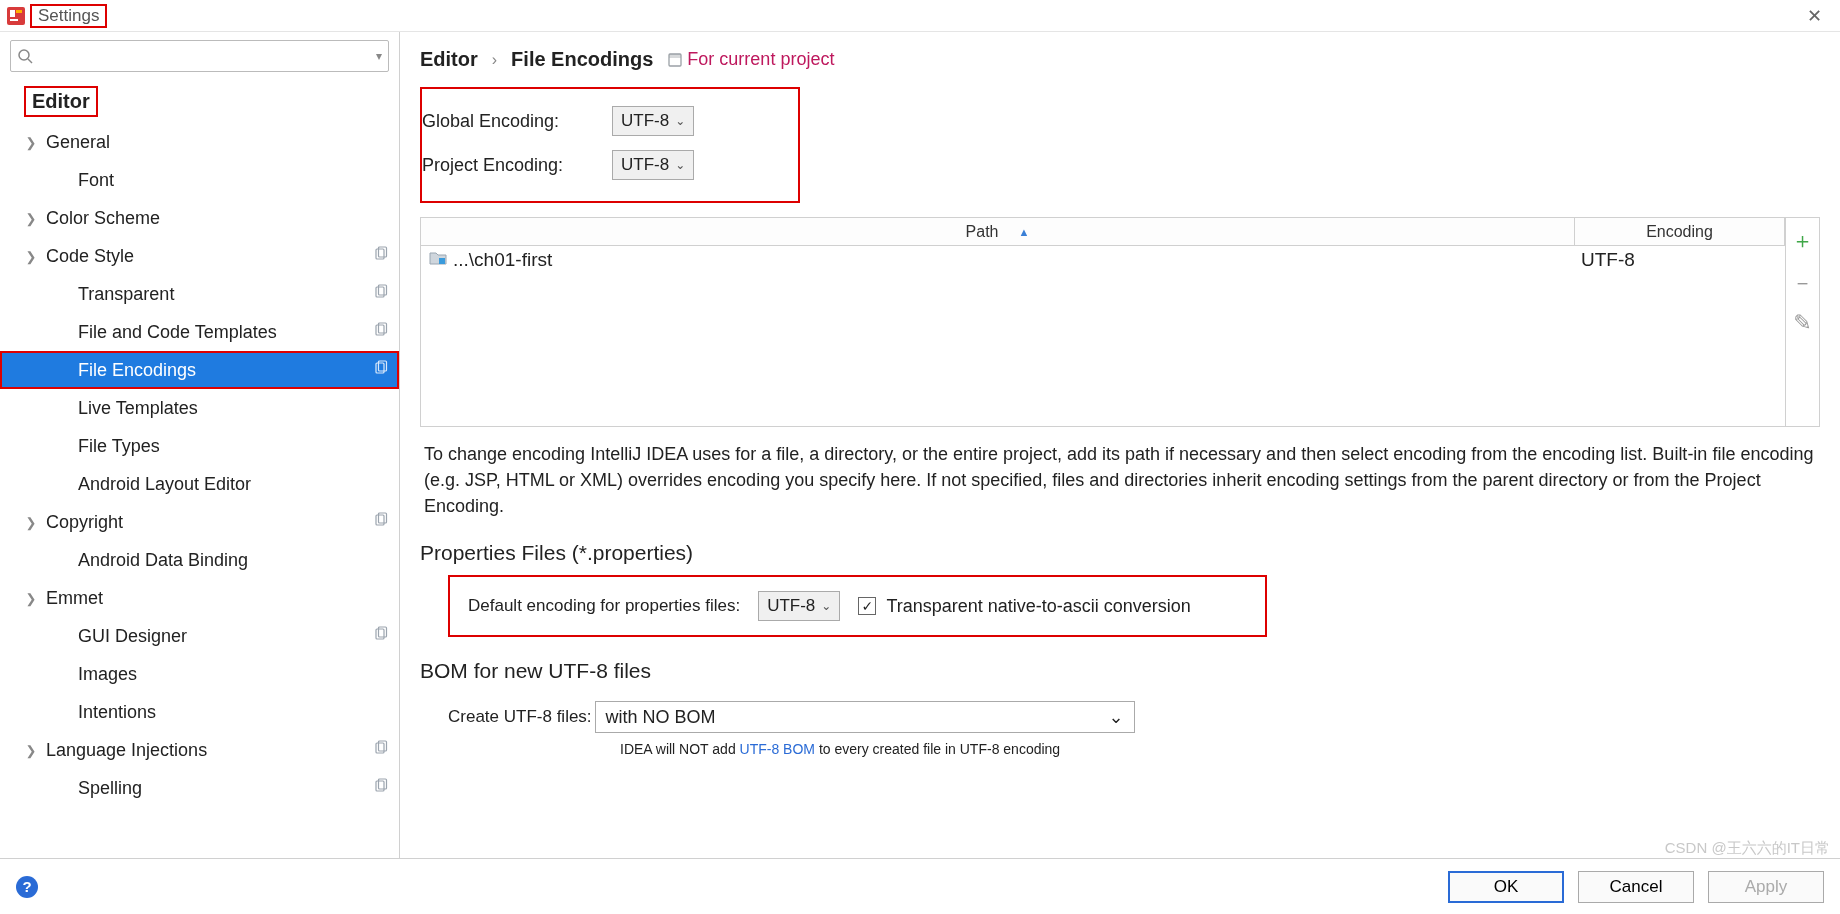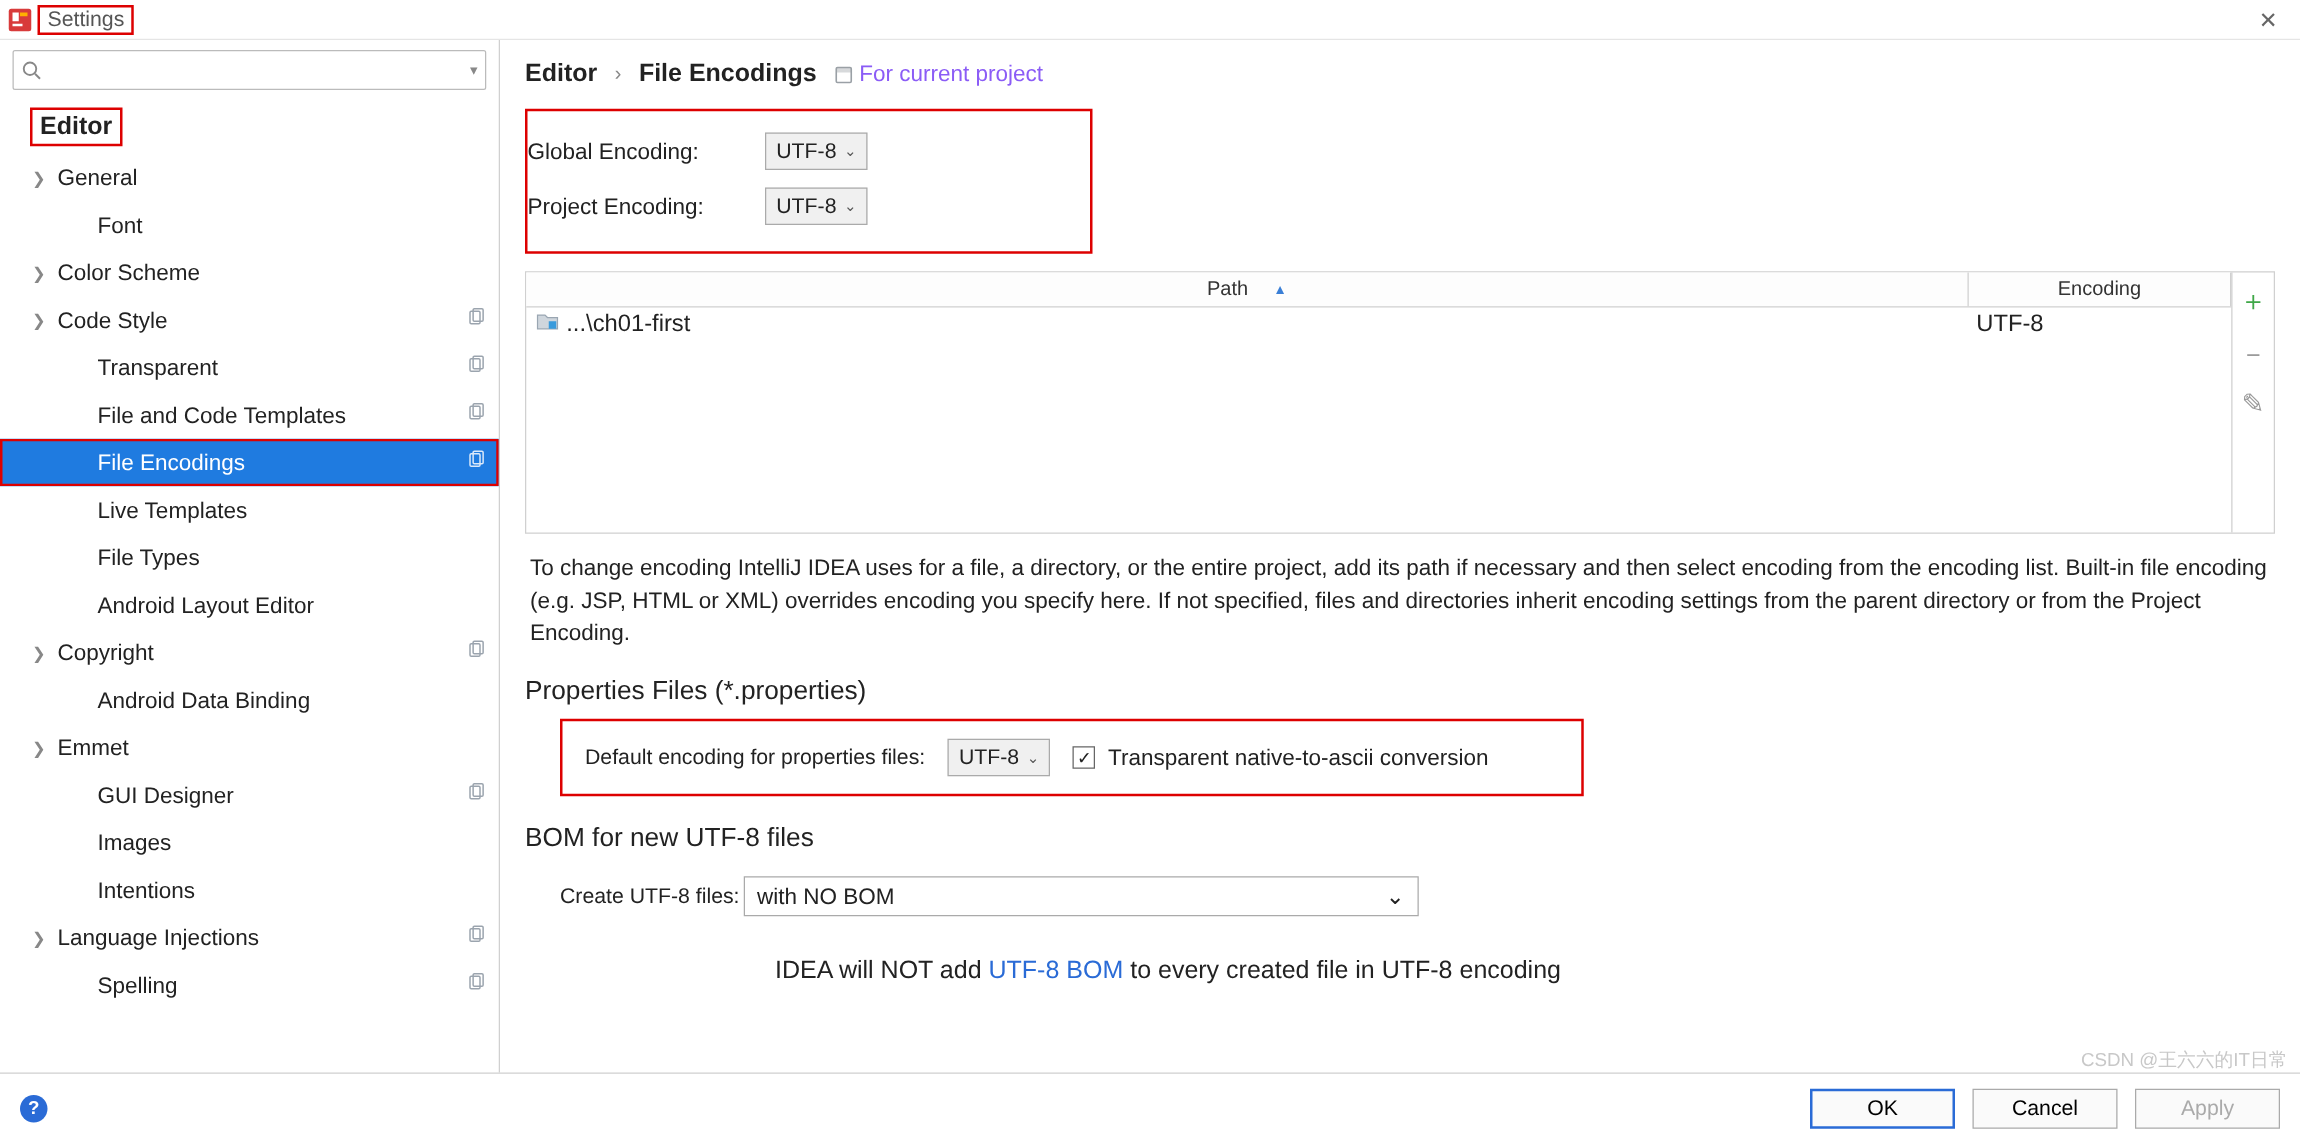--- a/index.html
+++ b/index.html
@@ -33,24 +33,24 @@
 .expand-icon { width: 14px; display: inline-flex; justify-content: center; color: #888; font-size: 13px; margin-right: 8px; }
 .tree-item.selected .expand-icon { color: #fff; }
 .tree-label { flex: 1; white-space: nowrap; }
 .copy-icon { color: #9ba4ae; }
 .tree-item.selected .copy-icon { color: #dbe9fa; }
 
 
 .content { flex: 1; display: flex; flex-direction: column; padding: 0 20px; min-width: 0; }
 .breadcrumb { display: flex; align-items: center; gap: 14px; padding: 16px 0; font-size: 20px; }
 .breadcrumb .crumb-strong { font-weight: 700; }
-.breadcrumb .hint { color: #8b5cf6; font-size: 18px; display: flex; align-items: center; gap: 4px; }
+.breadcrumb .hint { color: #be185d; font-size: 18px; display: flex; align-items: center; gap: 4px; }
 .breadcrumb .chev { color: #888; font-size: 16px; }
 
-.enc-block { border: 2px solid #d00; padding: 10px 14px 14px 0; width: 454px; }
+.enc-block { border: 2px solid #d00; padding: 10px 14px 14px 0; width: 380px; }
 .form-row { display: flex; align-items: center; height: 44px; }
 .form-label { width: 190px; font-size: 18px; }
 .select-like { display: inline-flex; align-items: center; border: 1px solid #aaa; background: #f0f0f0; height: 30px; padding: 0 8px; font-size: 17px; gap: 6px; cursor: default; }
 .select-like .chev-down { font-size: 12px; color: #555; }
 
 .table-wrap { margin-top: 14px; display: flex; border: 1px solid #d0d0d0; height: 210px; }
 .table-main { flex: 1; display: flex; flex-direction: column; }
 .table-head { display: flex; background: #fdfdfd; border-bottom: 1px solid #d0d0d0; height: 28px; font-size: 16px; color: #333; }
 .th { display: flex; align-items: center; justify-content: center; border-right: 1px solid #d0d0d0; }
 .th-path { flex: 1; gap: 20px; }
@@ -66,21 +66,21 @@
 
 .desc-text { margin-top: 14px; font-size: 18px; line-height: 1.45; padding: 0 4px; }
 
 .section-title { margin-top: 22px; font-size: 21px; }
 .prop-block { border: 2px solid #d00; width: 819px; margin-top: 10px; padding: 14px 18px; display: flex; align-items: center; gap: 18px; margin-left: 28px; }
 .checkbox-like { display: inline-flex; align-items: center; gap: 10px; font-size: 18px; }
 .checkbox-box { width: 18px; height: 18px; border: 1px solid #666; display: inline-flex; align-items: center; justify-content: center; font-size: 14px; color: #222; }
 
 .bom-row { margin-top: 18px; margin-left: 28px; display: flex; align-items: center; gap: 3px; }
 .wide-select { display: inline-flex; align-items: center; justify-content: space-between; border: 1px solid #aaa; background: #fff; height: 32px; width: 540px; padding: 0 10px; font-size: 18px; cursor: default; }
-.bom-note { margin-top: 32px; margin-left: 200px; font-size: 20px; }
+.bom-note { margin-top: 8px; margin-left: 200px; font-size: 14px; }
 .bom-note .link { color: #2a6bd6; }
 
 
 .bottombar { border-top: 1px solid #d0d0d0; height: 56px; display: flex; align-items: center; padding: 0 16px; gap: 14px; }
 .help-icon { width: 22px; height: 22px; border-radius: 50%; background: #2a6bd6; color: #fff; display: flex; align-items: center; justify-content: center; font-size: 15px; font-weight: bold; }
 .bottombar-spacer { flex: 1; }
 .btn { height: 32px; min-width: 116px; border: 1px solid #aaa; background: #fafafa; font-size: 17px; cursor: default; }
 .btn.primary { border: 2px solid #2a6bd6; text-align: center; }
 .btn.disabled { color: #aaa; }
 

